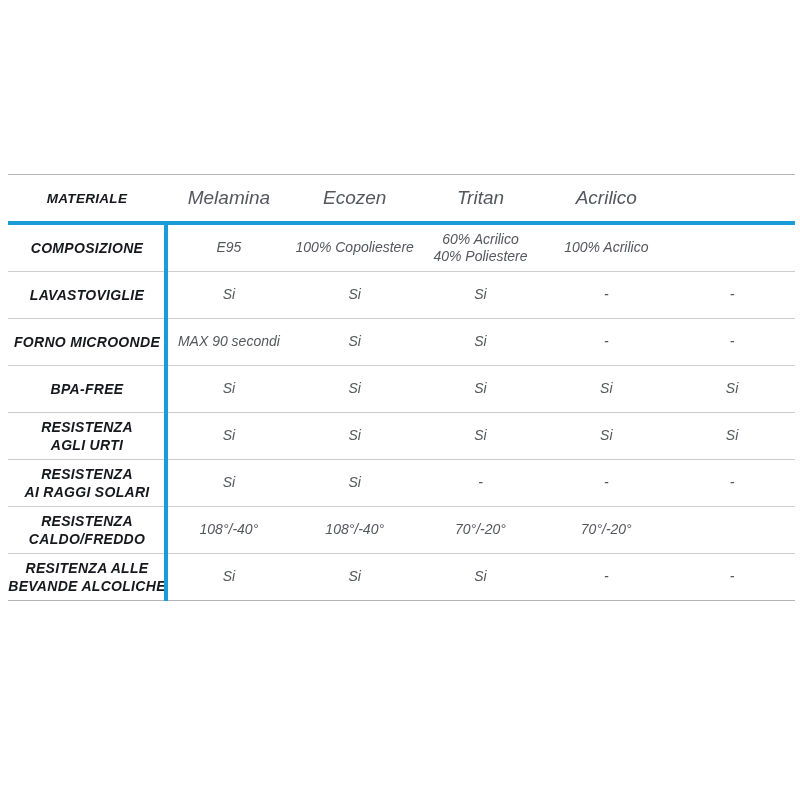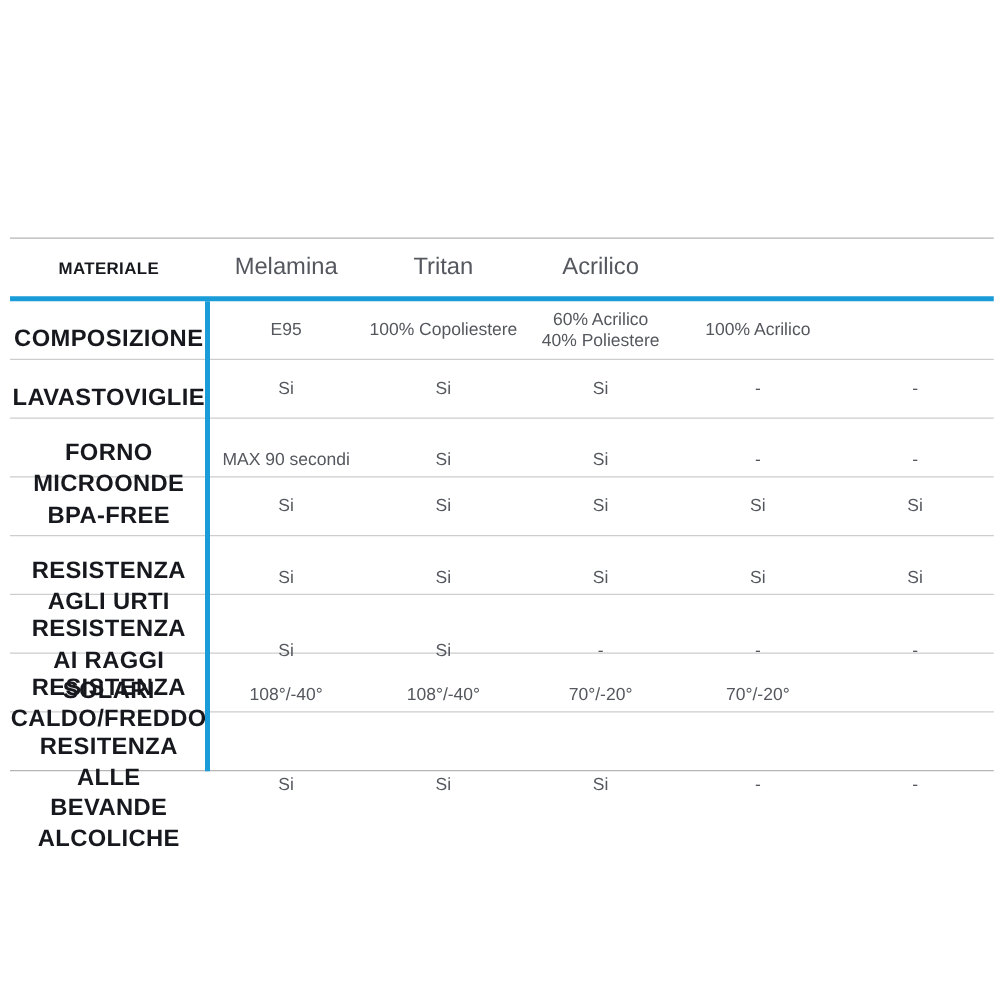--- a/index.html
+++ b/index.html
@@ -8,21 +8,21 @@
     --edge:#b5b5b5;
     --label-text:#16181d;
     --cell-text:#54575d;
   }
   html,body{margin:0;padding:0;}
   body{
     width:800px;height:800px;background:#ffffff;position:relative;
     font-family:"Liberation Sans","DejaVu Sans",sans-serif;
   }
   .table{
-    position:absolute;left:8px;top:190px;width:787px;
+    position:absolute;left:8px;top:174px;width:787px;font-style:italic;
   }
   .thead{
     display:grid;
     grid-template-columns:158px repeat(5,1fr);
     height:46px;
     border-top:1px solid var(--edge);
     border-bottom:4px solid var(--accent);
   }
   .th{
     display:flex;align-items:center;justify-content:center;
@@ -42,31 +42,32 @@
     height:46px;
     border-bottom:1px solid var(--divider);
   }
   .tr:last-child{border-bottom:1px solid var(--edge);}
   .td{
     display:flex;align-items:center;justify-content:center;
     font-size:14px;color:var(--cell-text);
     text-align:center;white-space:pre-line;line-height:1.25;
   }
   .td.label{
-    font-weight:bold;font-size:19px;color:var(--label-text);
-    letter-spacing:.3px;line-height:1.3;margin-top:16px;
+    font-weight:bold;font-size:14px;color:var(--label-text);
+    letter-spacing:.3px;line-height:1.3;
   }
 </style>
 </head>
 <body>
 
 <div class="table">
   <div class="thead">
     <div class="th corner">MATERIALE</div>
     <div class="th">Melamina</div>
+    <div class="th">Ecozen</div>
     <div class="th">Tritan</div>
     <div class="th">Acrilico</div>
   </div>
 
   <div class="tbody">
     <div class="vline"></div>
 
     <div class="tr">
       <div class="td label">COMPOSIZIONE</div>
       <div class="td">E95</div>

